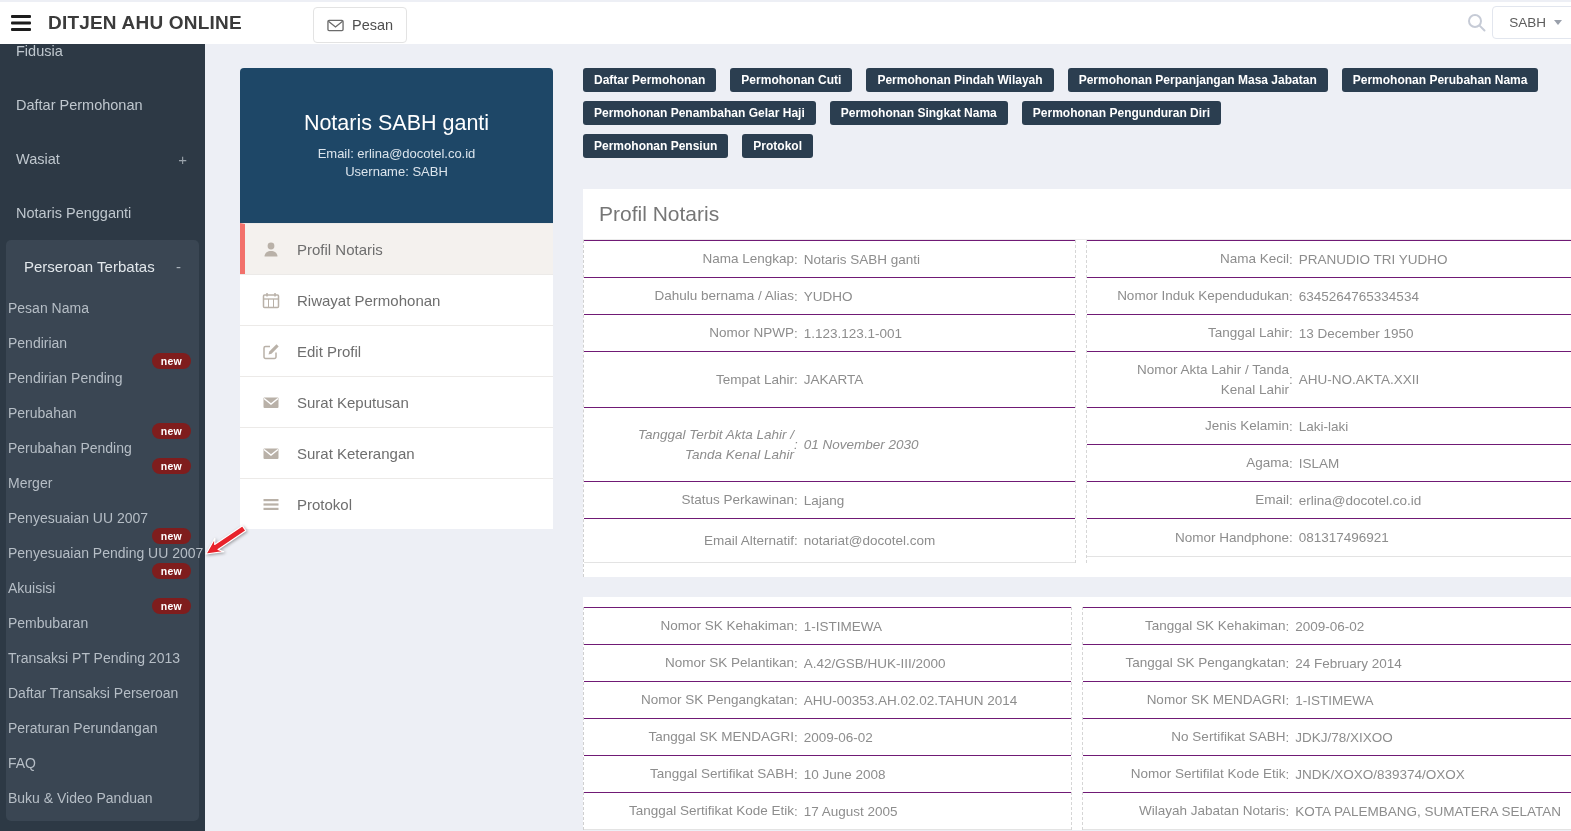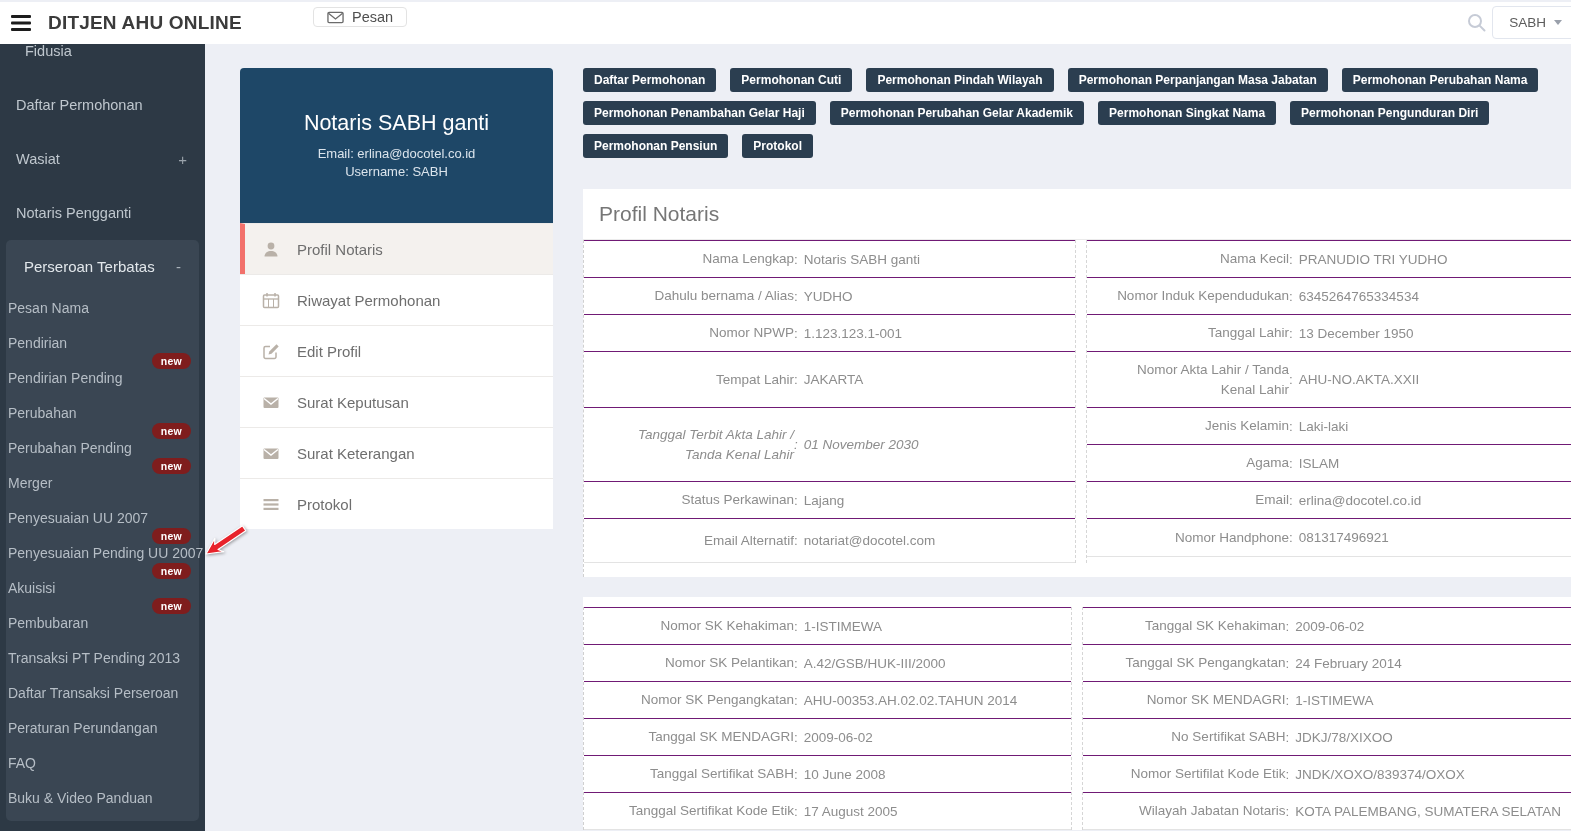--- a/index.html
+++ b/index.html
@@ -4,35 +4,35 @@
 <style>
   html,body{margin:0;padding:0;background:#dfe1e8;}
   .screen{position:relative;width:1571px;height:831px;background:#edeff5;overflow:hidden;
           font-family:"Liberation Sans",sans-serif;-webkit-font-smoothing:antialiased;}
 
   
   .navbar{position:absolute;top:2px;left:0;right:0;height:42px;background:#ffffff;z-index:6;}
   .hamburger{position:absolute;left:11px;top:12px;width:22px;height:18px;cursor:pointer;}
   .brand{position:absolute;left:48px;top:0;height:42px;line-height:42px;font-size:19px;
          font-weight:700;color:#3b3b3b;letter-spacing:.2px;cursor:pointer;}
-  .pesan-btn{position:absolute;left:313px;top:5px;height:20px;box-sizing:border-box;
+  .pesan-btn{position:absolute;left:313px;top:5px;height:36px;box-sizing:border-box;
              display:flex;align-items:center;gap:8px;padding:0 13px;background:#fff;
              border:1px solid #e3e3e3;border-radius:4px;color:#4f4f4f;font-size:14.5px;cursor:pointer;}
   .nav-search{position:absolute;right:84px;top:11px;width:20px;height:20px;cursor:pointer;}
   .user-btn{position:absolute;right:-8px;top:4px;height:33px;box-sizing:border-box;
             display:flex;align-items:center;gap:8px;padding:0 16px;background:#fff;
             border:1px solid #e2e6ee;border-radius:4px;color:#5c5c5c;font-size:13.5px;cursor:pointer;}
   .caret{width:0;height:0;border-left:4px solid transparent;border-right:4px solid transparent;
          border-top:5px solid #9aa0ab;}
 
   
   .sidebar{position:absolute;top:42px;left:0;width:205px;bottom:0;background:#2d3945;overflow:hidden;}
   .side-item{height:54px;display:flex;align-items:center;box-sizing:border-box;
              padding:0 18px 0 16px;color:#bfc7ce;font-size:14.5px;cursor:pointer;}
-  .side-item.first{margin-top:-18px;margin-left:9px;}
+  .side-item.first{margin-top:-18px;}
   .side-item .sfx{margin-left:auto;color:#9aa3ab;font-size:15px;}
   .side-section{margin:0 6px;background:#3a4653;border-radius:5px;padding:2px 0 6px 0;}
   .section-head{height:48px;display:flex;align-items:center;box-sizing:border-box;
                 padding:0 18px 0 18px;color:#e2e7eb;font-size:15px;cursor:pointer;}
   .section-head .sfx{margin-left:auto;color:#aab3bb;font-size:15px;}
   .sub-item{position:relative;height:35px;display:flex;align-items:center;box-sizing:border-box;
             padding:0 8px 0 2px;color:#b6bec6;font-size:14px;cursor:pointer;white-space:nowrap;}
   .new-badge{position:absolute;top:-7px;right:8px;background:#7f1d1d;color:#fff;font-size:10.5px;
              font-weight:700;padding:2px 9px;border-radius:9px;letter-spacing:.3px;z-index:2;}
 
@@ -249,21 +249,20 @@
       <div class="badges">
         <div class="badge-row">
           <span class="abadge">Daftar Permohonan</span>
           <span class="abadge">Permohonan Cuti</span>
           <span class="abadge">Permohonan Pindah Wilayah</span>
           <span class="abadge">Permohonan Perpanjangan Masa Jabatan</span>
           <span class="abadge">Permohonan Perubahan Nama</span>
         </div>
         <div class="badge-row">
           <span class="abadge">Permohonan Penambahan Gelar Haji</span>
-          <span class="abadge">Permohonan Perubahan Gelar Akademik</span>
           <span class="abadge">Permohonan Singkat Nama</span>
           <span class="abadge">Permohonan Pengunduran Diri</span>
         </div>
         <div class="badge-row">
           <span class="abadge">Permohonan Pensiun</span>
           <span class="abadge">Protokol</span>
         </div>
       </div>
 
       <div class="panel panel1">

